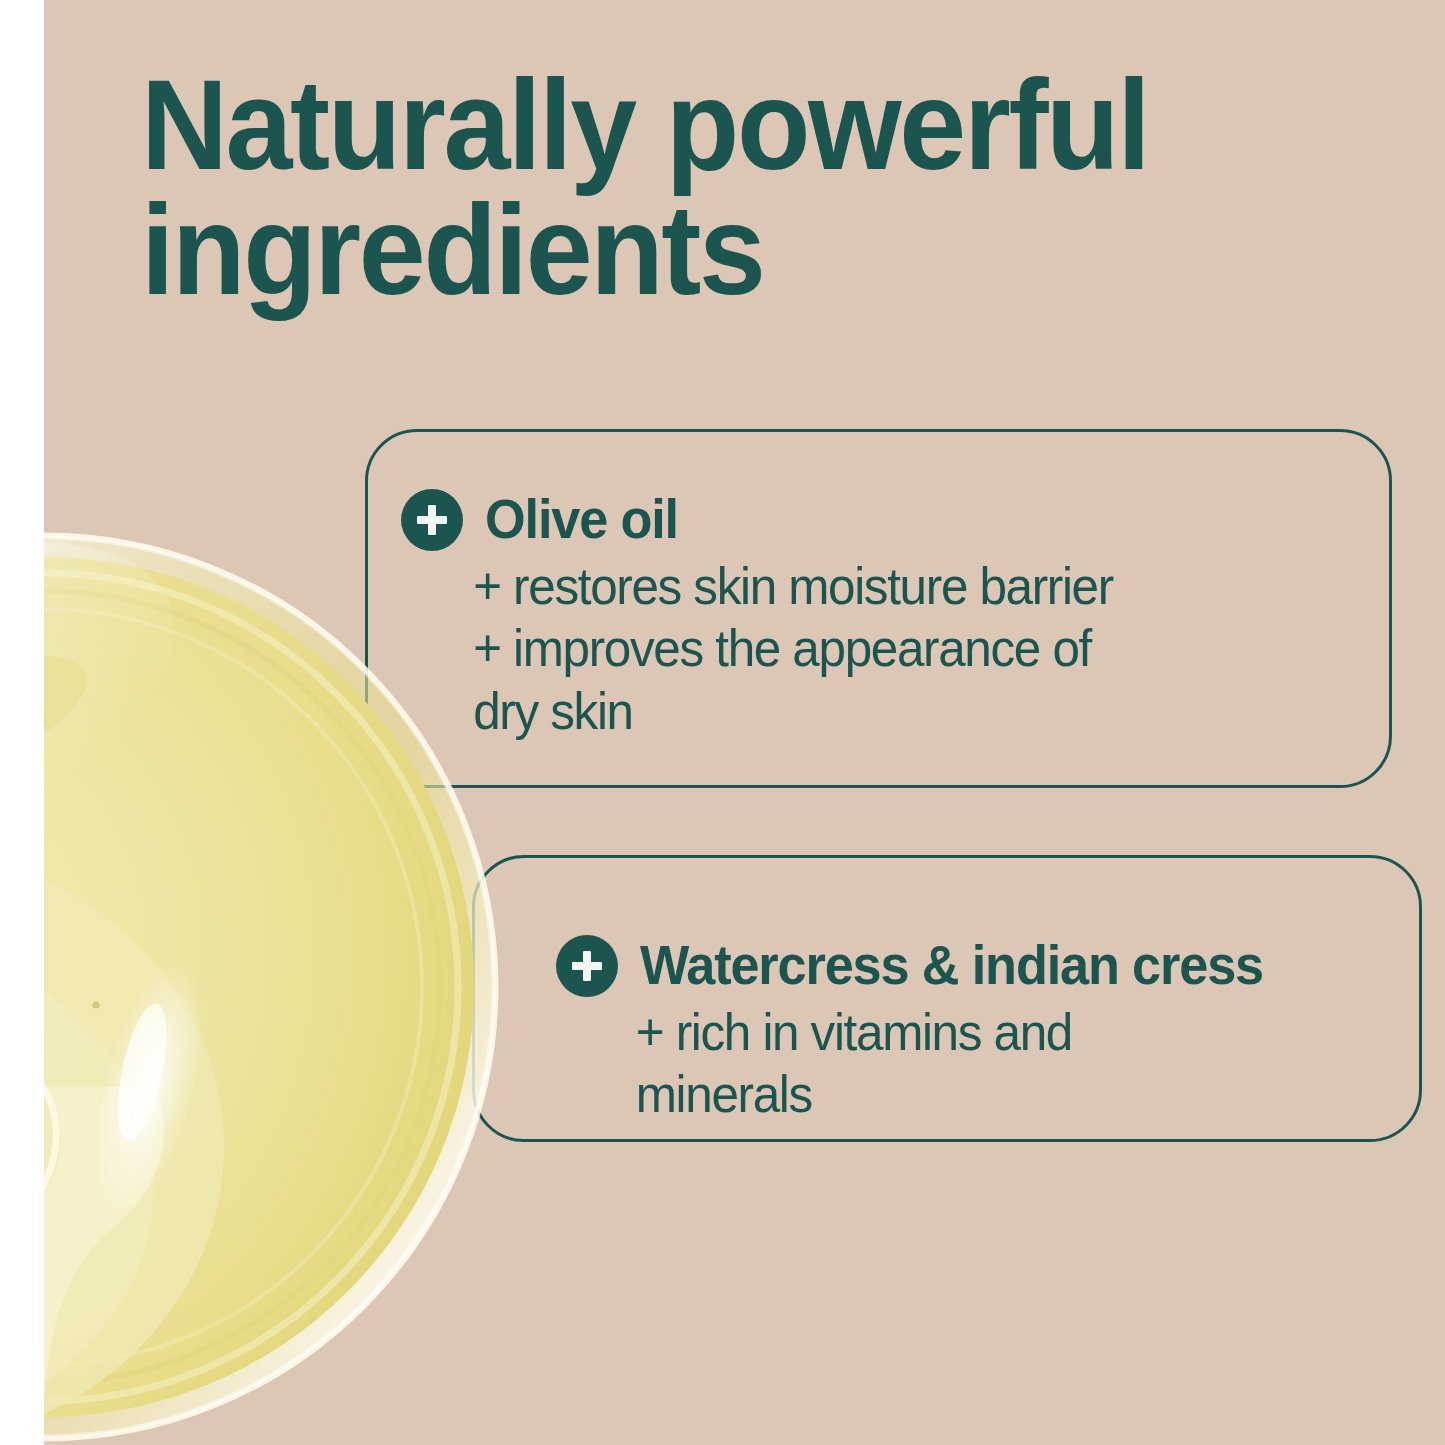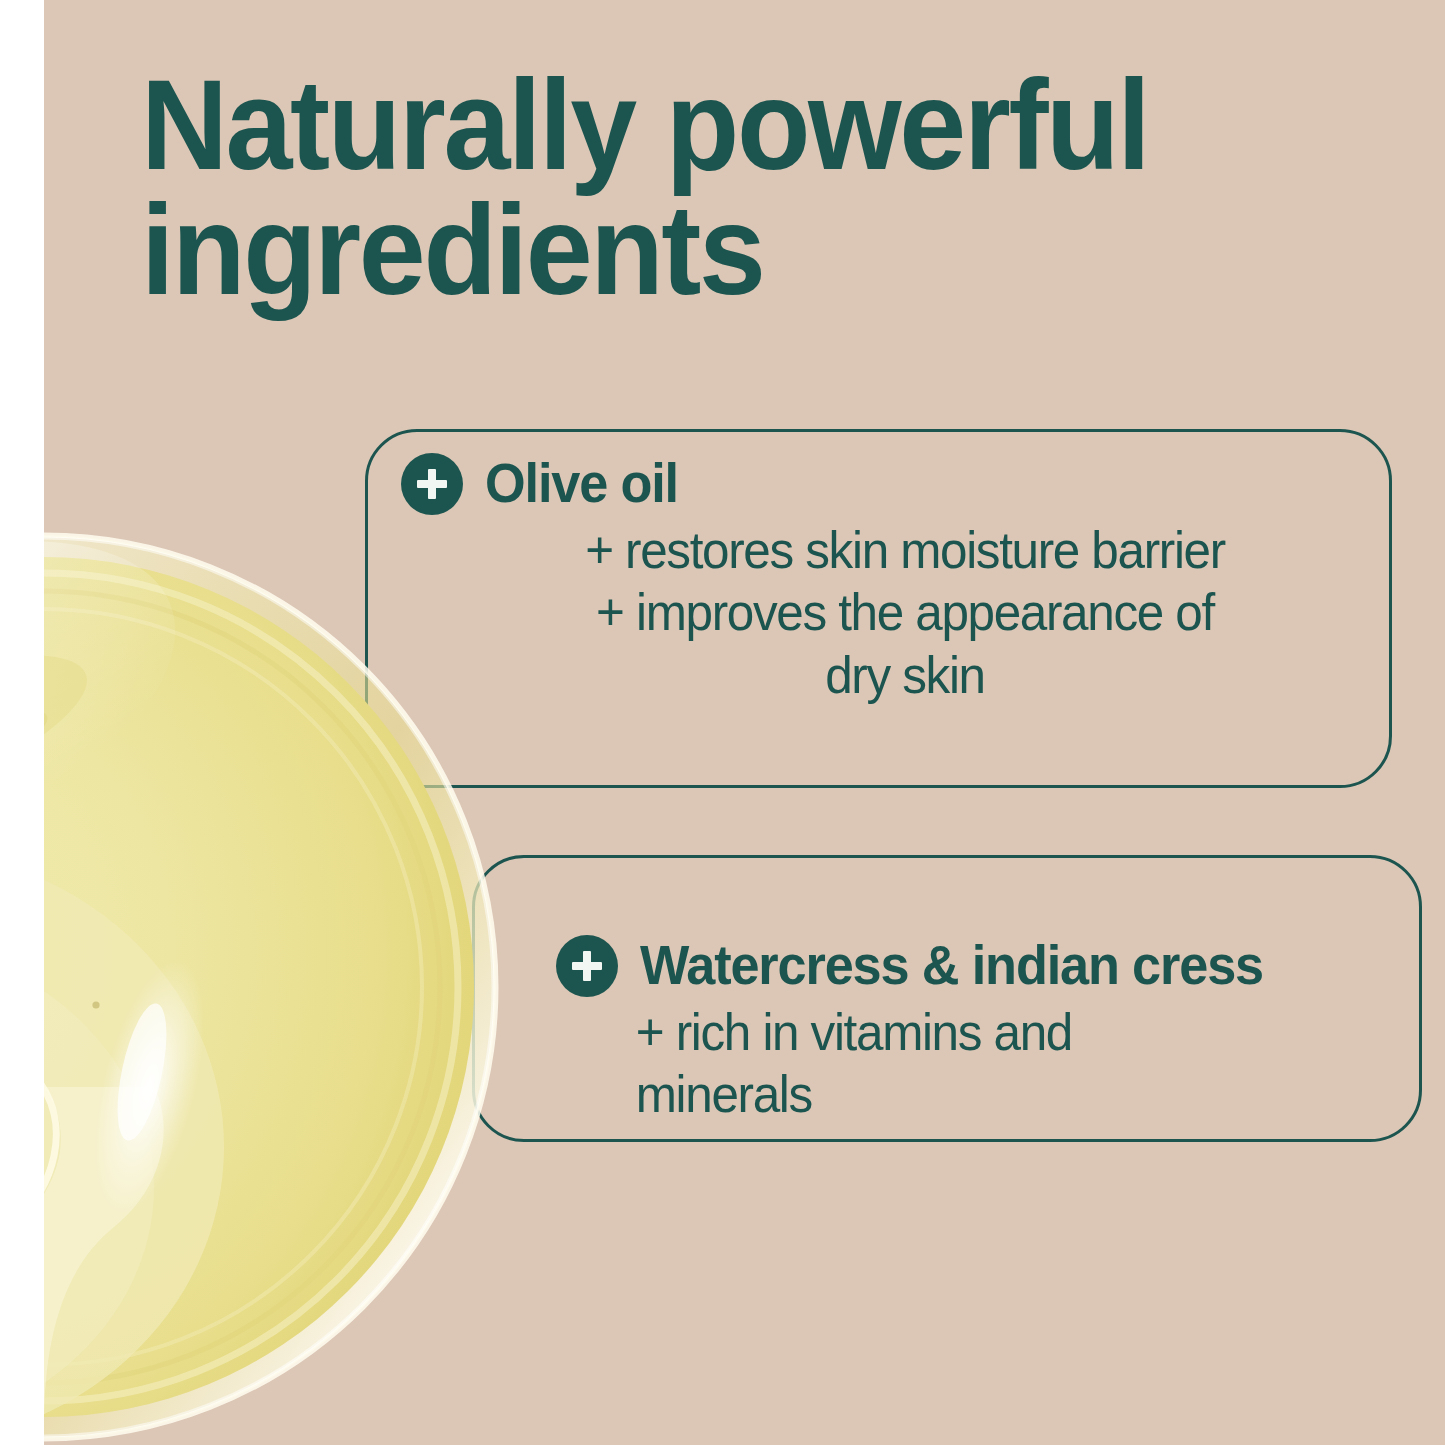--- a/index.html
+++ b/index.html
@@ -72,21 +72,21 @@
     top: 855px;
     width: 950px;
     height: 287px;
   }
 
   
   .card-body {
     position: absolute;
     z-index: 6;
   }
-  .card-1-body { left: 357px; top: 453px; width: 985px; text-align: center; }
+  .card-1-body { left: 357px; top: 489px; width: 985px; }
   .card-2-body { left: 512px; top: 935px; width: 875px; }
 
   .ing-head {
     display: flex;
     align-items: center;
     gap: 22px;
     margin: 0 0 4px 0;
   }
   .plus-badge {
     flex: 0 0 auto;

